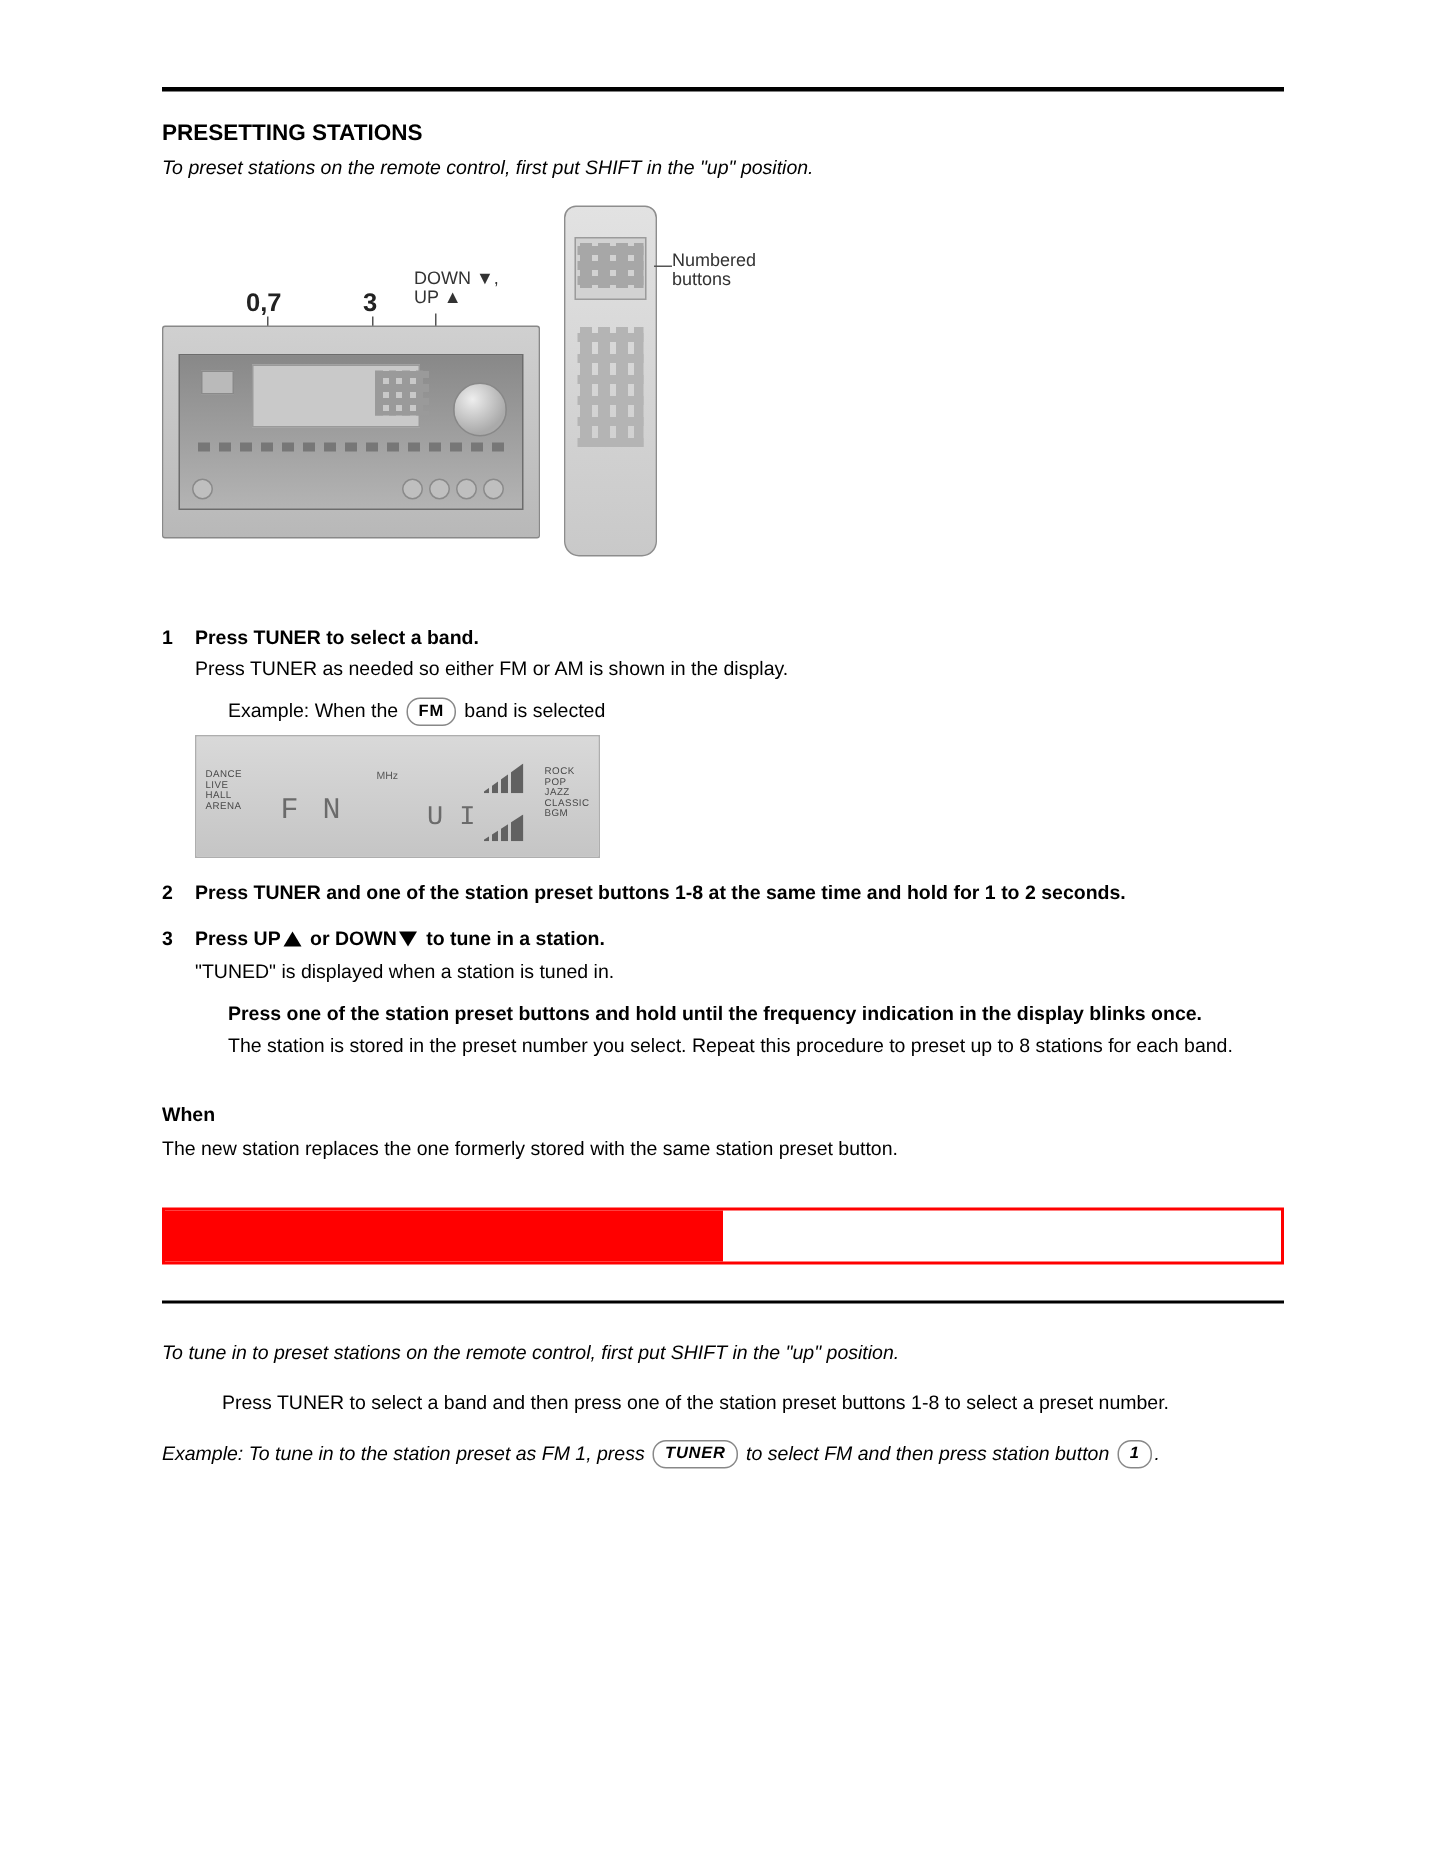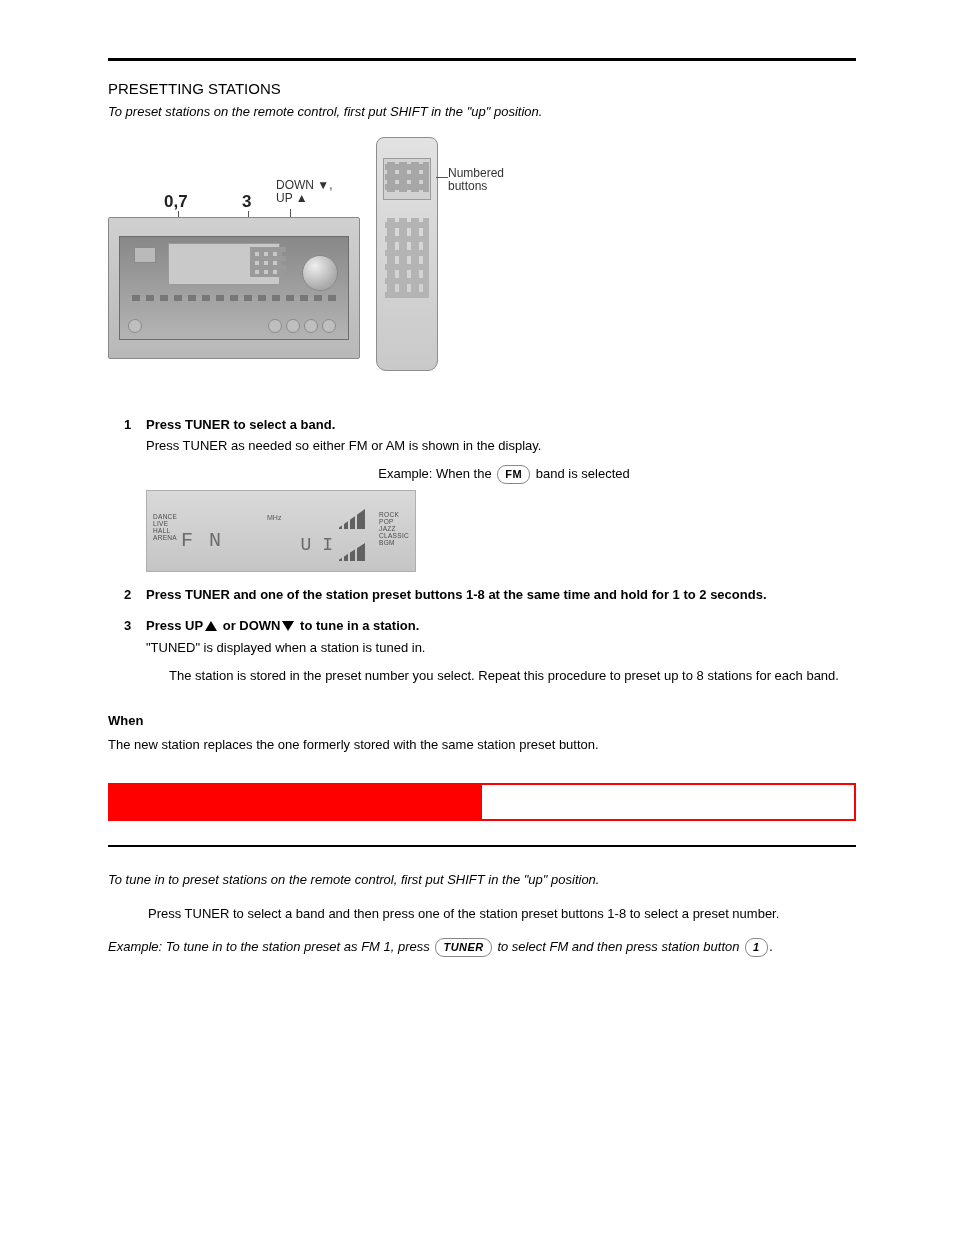--- a/index.html
+++ b/index.html
@@ -1,27 +1,27 @@
 <!DOCTYPE html>
 <html><head>
 <meta charset="utf-8">
 <style>
   html,body{margin:0;padding:0;background:#fff;color:#000;}
   body{font-family:Arial,Helvetica,sans-serif;font-size:13px;line-height:1.35;width:954px;}
   .page{padding:58px 98px 40px 108px;}
   .hr-thick{border:none;border-top:3px solid #000;margin:0 0 18px 0;}
   .hr-med{border:none;border-top:2px solid #000;margin:24px 0;}
-  h1{font-size:15px;font-weight:normal;margin:0 0 4px 0;}
+  h1{font-size:15px;font-weight:bold;margin:0 0 4px 0;}
   .sub{font-style:italic;margin:0 0 16px 0;}
-  .ol{margin:16px;padding:0;list-style:none;counter-reset:step;}
+  .ol{margin:0;padding:0;list-style:none;counter-reset:step;}
   .ol>li{counter-increment:step;position:relative;padding-left:22px;margin:0 0 14px 0;}
   .ol>li::before{content:counter(step);position:absolute;left:0;top:0;font-weight:bold;}
   .ol>li .lead{font-weight:bold;}
   .ol>li .body{margin-top:4px;}
-  .indent{margin-left:22px;margin-top:10px;text-align:center;}
+  .indent{margin-left:22px;margin-top:10px;}
   .indent .body{margin-top:4px;}
   .note{margin-top:28px;}
   .note .lbl{font-weight:bold;margin-bottom:6px;}
   .pill{display:inline-block;padding:1px 7px;border:1px solid #888;border-radius:9px;font-size:11px;font-weight:bold;margin:0 2px;vertical-align:middle;letter-spacing:.5px;}
   .arrow{display:inline-block;width:0;height:0;vertical-align:-1px;margin:0 2px;}
   .arrow.up{border-left:6px solid transparent;border-right:6px solid transparent;border-bottom:10px solid #000;}
   .arrow.down{border-left:6px solid transparent;border-right:6px solid transparent;border-top:10px solid #000;}
   
   .fig-top{position:relative;height:255px;margin-bottom:24px;}
   .receiver{position:absolute;left:0;top:80px;width:250px;height:140px;background:linear-gradient(#d0d0d0,#b8b8b8);border:1px solid #888;border-radius:2px;}
@@ -39,21 +39,21 @@
   .remote{position:absolute;left:268px;top:0;width:60px;height:232px;background:linear-gradient(#e2e2e2,#c9c9c9);border:1px solid #8d8d8d;border-radius:8px 8px 10px 10px;}
   .remote .pad{position:absolute;left:6px;top:20px;right:6px;height:40px;background:#d2d2d2;border:1px solid #9b9b9b;}
   .remote .keys{position:absolute;left:8px;top:24px;right:8px;height:30px;background:repeating-linear-gradient(90deg,transparent 0 2px,#a7a7a7 2px 10px,transparent 10px 12px),repeating-linear-gradient(transparent 0 2px,#a7a7a7 2px 8px,transparent 8px 10px);}
   .remote .midkeys{position:absolute;left:8px;top:80px;right:8px;height:80px;background:repeating-linear-gradient(90deg,transparent 0 2px,#b4b4b4 2px 10px,transparent 10px 12px),repeating-linear-gradient(transparent 0 4px,#b4b4b4 4px 10px,transparent 10px 14px);}
   .numlbl{position:absolute;left:340px;top:30px;font-size:12px;color:#333;line-height:1.1;}
   .numline{position:absolute;left:328px;top:40px;width:12px;height:1px;background:#555;}
   
   .panelfig{position:relative;width:268px;height:80px;margin:6px 0 8px 0;background:linear-gradient(#d9d9d9,#c5c5c5);border:1px solid #aeaeae;}
   .panelfig .leftlbls{position:absolute;left:6px;top:22px;font-size:6.5px;color:#4a4a4a;line-height:1.1;letter-spacing:.3px;}
   .panelfig .rightlbls{position:absolute;right:6px;top:20px;font-size:6.5px;color:#4a4a4a;line-height:1.1;letter-spacing:.3px;text-align:left;}
-  .panelfig .digits{position:absolute;left:34px;top:36px;font-family:"Courier New",monospace;font-size:20px;color:#6b6b6b;letter-spacing:2px;}
+  .panelfig .digits{position:absolute;left:56px;top:36px;font-family:"Courier New",monospace;font-size:20px;color:#6b6b6b;letter-spacing:2px;}
   .panelfig .mhz{position:absolute;left:120px;top:22px;font-size:7px;color:#595959;}
   .panelfig .bars{position:absolute;right:50px;top:18px;width:28px;height:20px;background:linear-gradient(90deg,transparent 0 2px,#616161 2px 5px,transparent 5px 7px,#616161 7px 11px,transparent 11px 13px,#616161 13px 18px,transparent 18px 20px,#616161 20px 26px);clip-path:polygon(0 100%,100% 0,100% 100%);}
   .panelfig .bars2{position:absolute;right:50px;bottom:10px;width:28px;height:18px;background:linear-gradient(90deg,transparent 0 2px,#616161 2px 5px,transparent 5px 7px,#616161 7px 11px,transparent 11px 13px,#616161 13px 18px,transparent 18px 20px,#616161 20px 26px);clip-path:polygon(0 100%,100% 0,100% 100%);}
   .panelfig .u{position:absolute;right:82px;bottom:14px;font-family:"Courier New",monospace;font-size:18px;color:#6b6b6b;}
   
   .redbar{position:relative;border:2px solid #f00;margin:30px 0 14px 0;height:34px;}
   .redbar .half{position:absolute;left:0;top:0;bottom:0;width:50%;background:#f00;}
   .sec2{margin-top:18px;}
   .sec2 h2{font-size:15px;font-weight:bold;margin:0 0 4px 0;}
   .instr{margin:0 0 16px 0;}
@@ -138,20 +138,21 @@
       <div class="lead">Press TUNER and one of the station preset buttons 1-8 at the same time and hold for 1 to 2 seconds.</div>
     </li>
 
     <li>
       <div class="lead">
         <span>Press UP</span><span class="arrow up"></span><span> or DOWN</span><span class="arrow down"></span><span> to tune in a station.</span>
       </div>
       <div class="body">"TUNED" is displayed when a station is tuned in.</div>
 
       <div class="indent">
+        <div class="lead" style="font-weight:bold">Press one of the station preset buttons and hold until the frequency indication in the display blinks once.</div>
         <div class="body">The station is stored in the preset number you select. Repeat this procedure to preset up to 8 stations for each band.</div>
       </div>
     </li>
   </ol>
 
   <div class="note">
     <div class="lbl">When</div>
     <div>The new station replaces the one formerly stored with the same station preset button.</div>
   </div>
 

